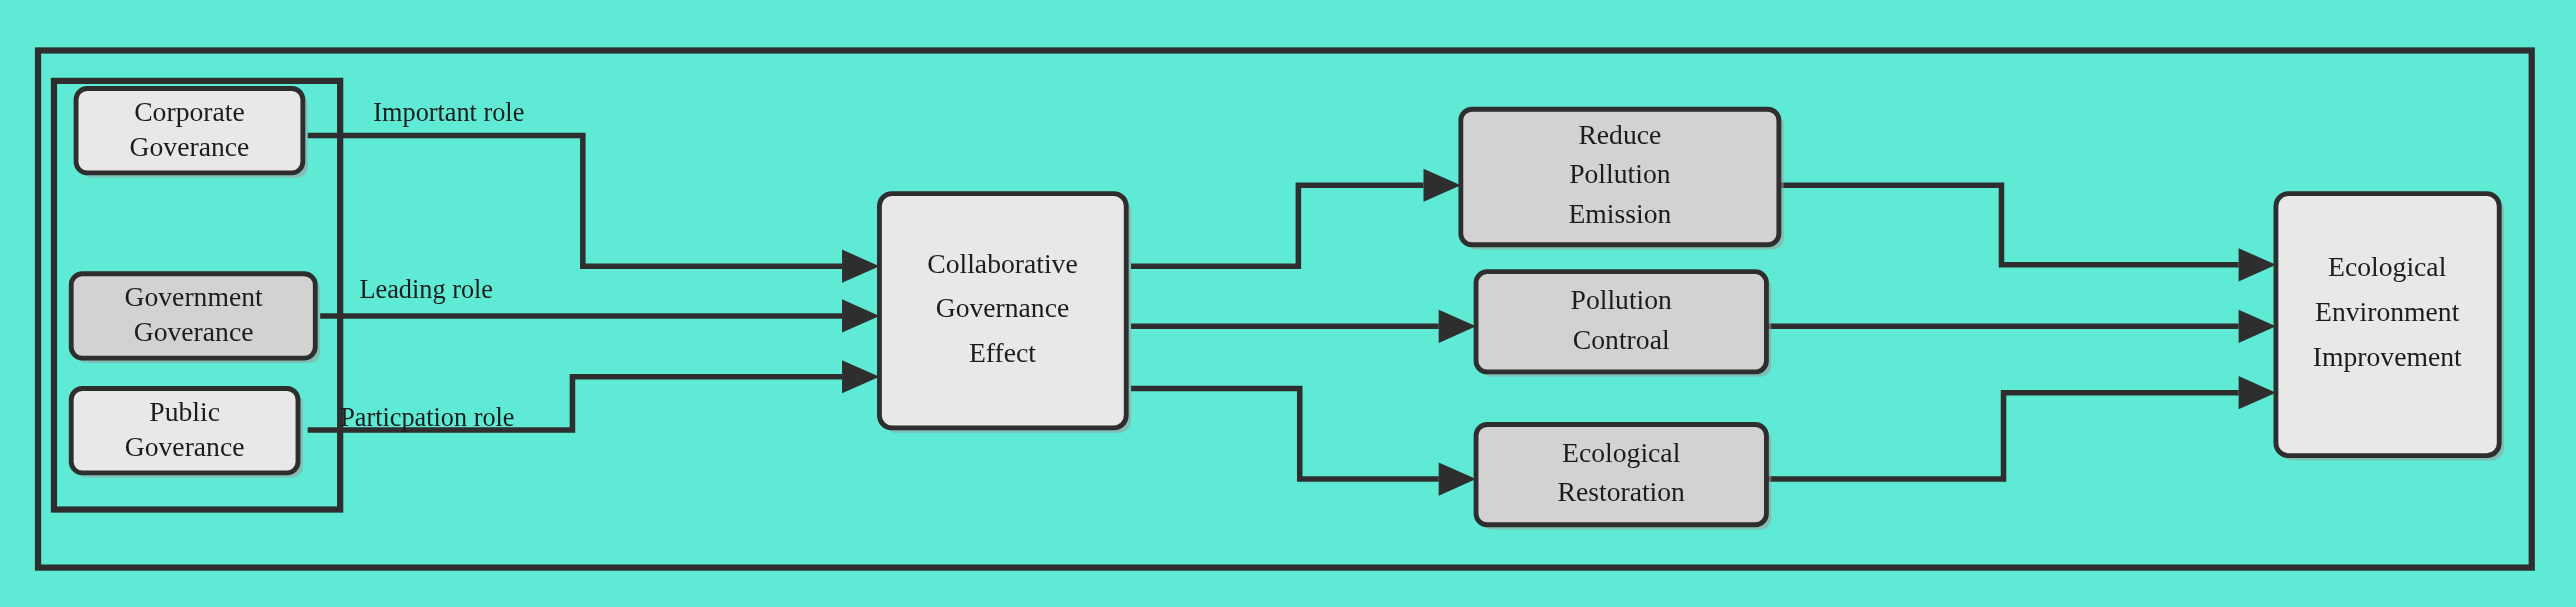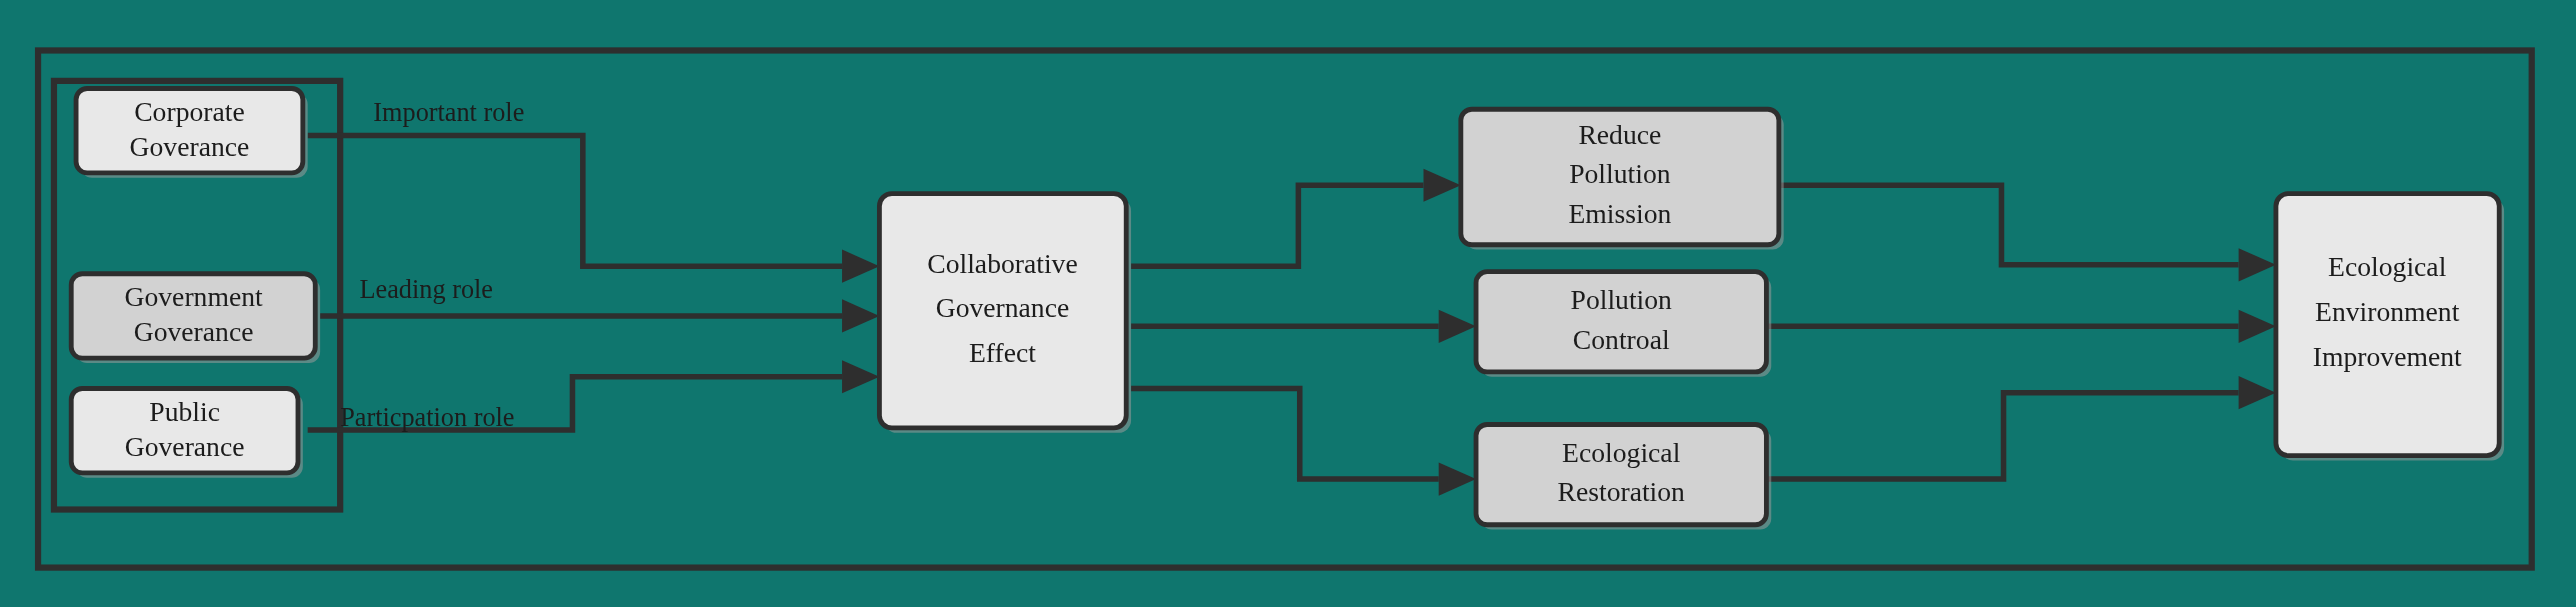--- a/index.html
+++ b/index.html
@@ -4,21 +4,21 @@
 <style>
   html, body {
     margin: 0;
     padding: 0;
     background: #ffffff;
   }
   #stage {
     position: relative;
     width: 2576px;
     height: 607px;
-    background: #0f766e;
+    background: #5eead4;
     font-family: "Liberation Serif", "DejaVu Serif", serif;
     overflow: hidden;
   }
   svg#diagram {
     position: absolute;
     left: 0;
     top: 0;
     width: 2576px;
     height: 607px;
     display: block;

